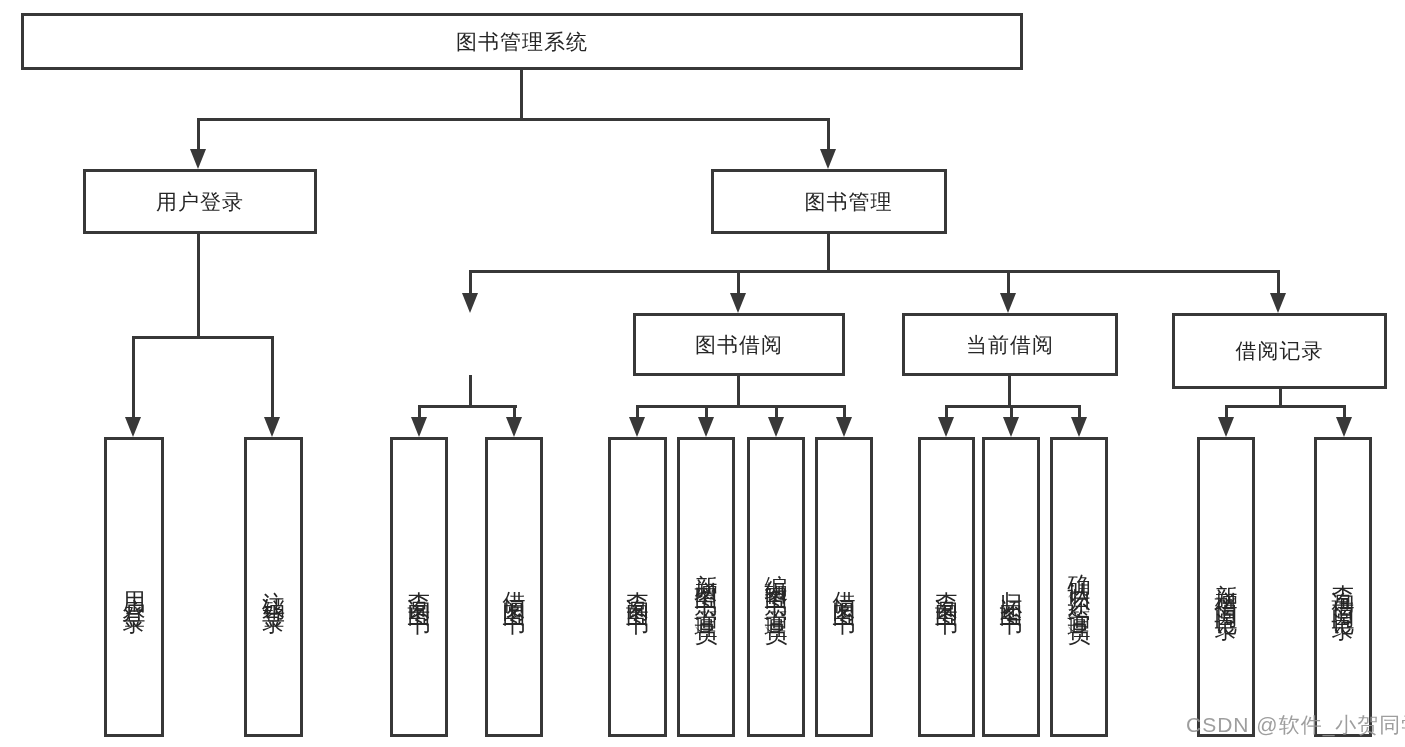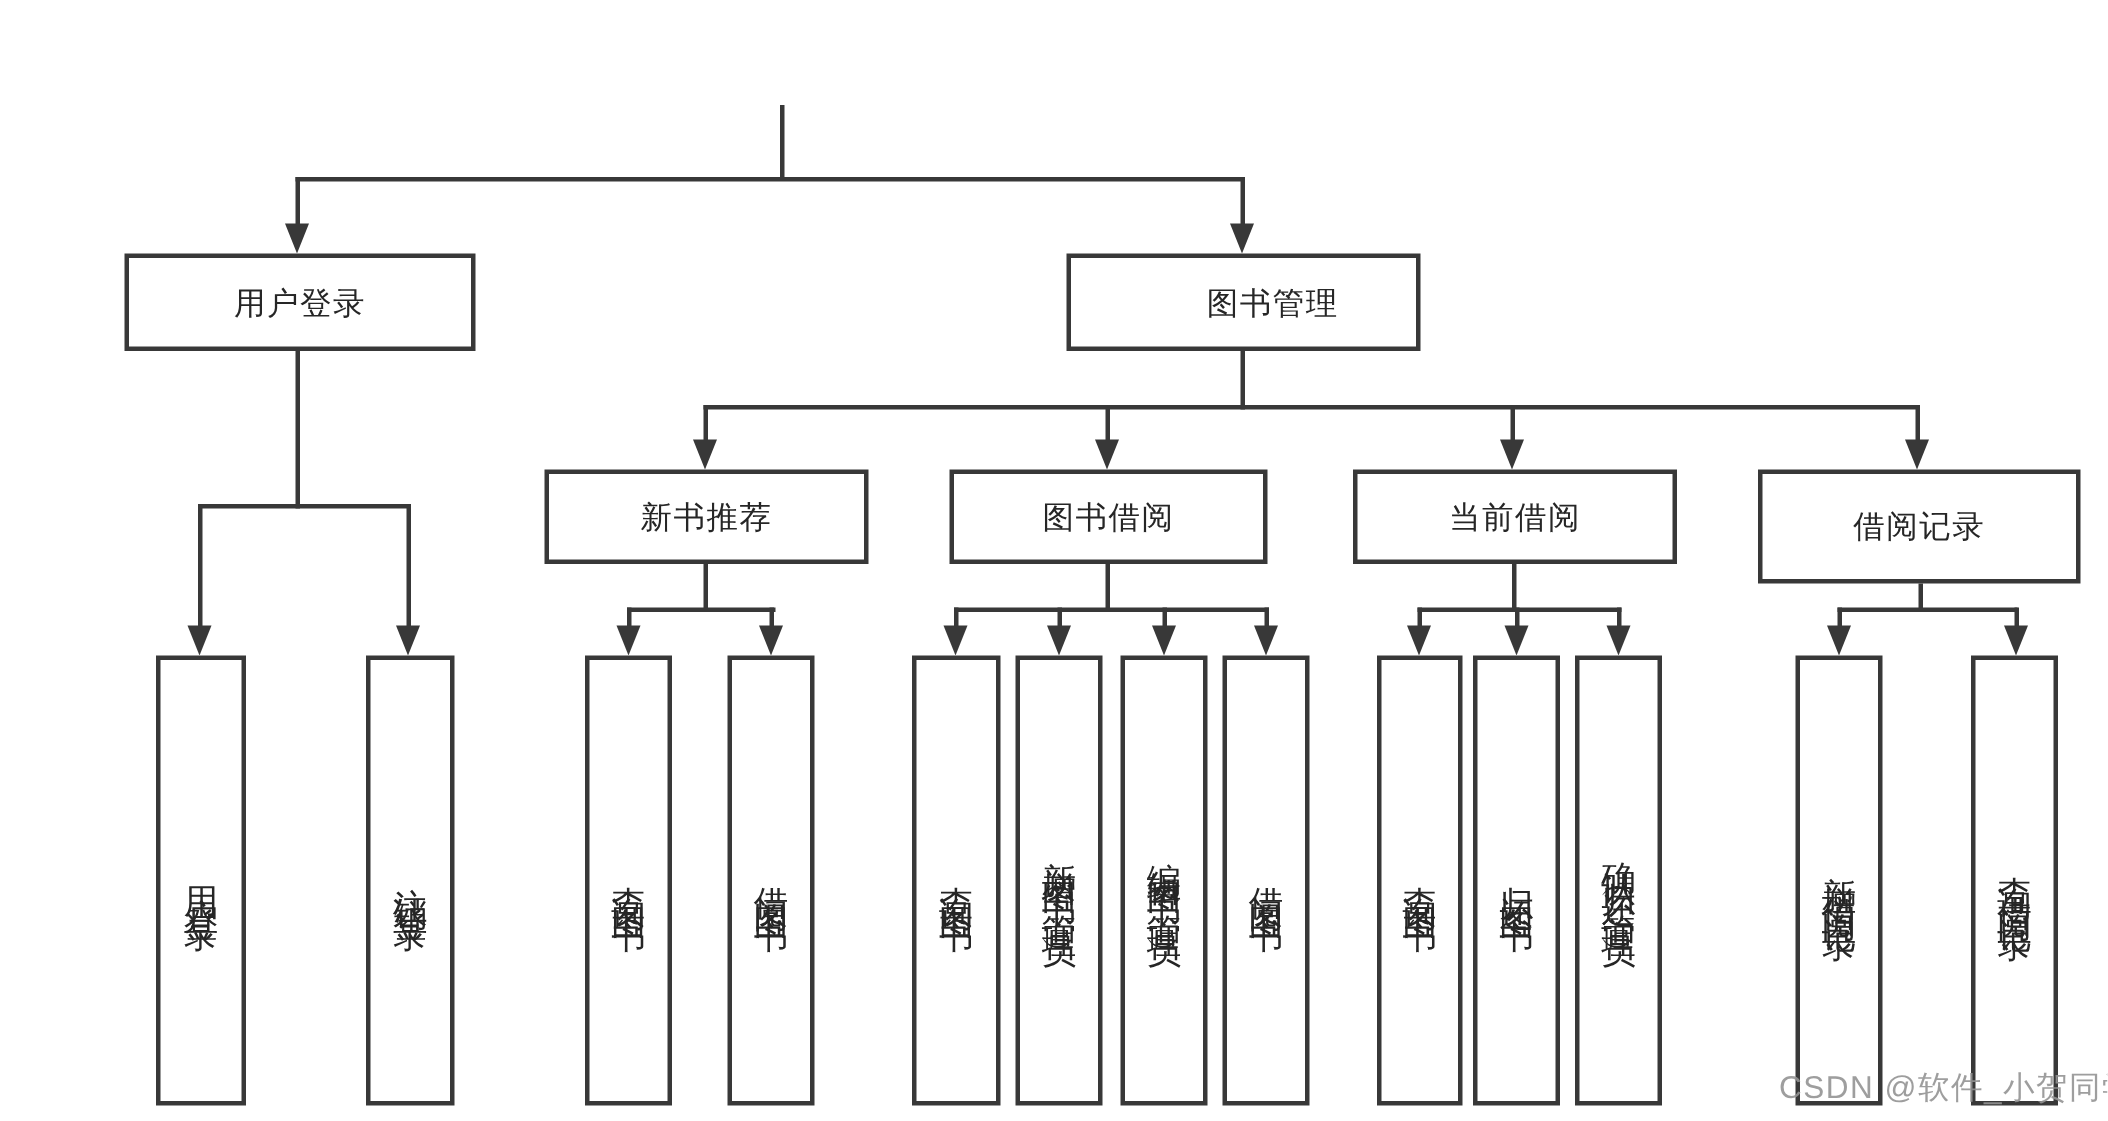--- a/index.html
+++ b/index.html
@@ -135,31 +135,31 @@
   <div class="vline" style="left:1078px;top:405px;height:14px;"></div>
   <div class="arrowhead" style="left:1071px;top:417px;"></div>
 
   <div class="vline" style="left:1279px;top:375px;height:33px;"></div>
   <div class="hline" style="left:1225px;top:405px;width:120px;"></div>
   <div class="vline" style="left:1225px;top:405px;height:14px;"></div>
   <div class="arrowhead" style="left:1218px;top:417px;"></div>
   <div class="vline" style="left:1343px;top:405px;height:14px;"></div>
   <div class="arrowhead" style="left:1336px;top:417px;"></div>
 
+  <div class="box" style="left:21px;top:13px;width:1002px;height:57px;">
+    <span>图书管理系统</span>
+  </div>
 
   <div class="box" style="left:83px;top:169px;width:234px;height:65px;">
     <span>用户登录</span>
   </div>
   <div class="box" style="left:711px;top:169px;width:236px;height:65px;padding-left:39px;">
     <span>图书管理</span>
   </div>
 
-  <div class="box" style="left:363px;top:313px;width:216px;height:63px;">
-    <span>新书推荐</span>
-  </div>
   <div class="box" style="left:633px;top:313px;width:212px;height:63px;">
     <span>图书借阅</span>
   </div>
   <div class="box" style="left:902px;top:313px;width:216px;height:63px;">
     <span>当前借阅</span>
   </div>
   <div class="box" style="left:1172px;top:313px;width:215px;height:76px;">
     <span>借阅记录</span>
   </div>
 

